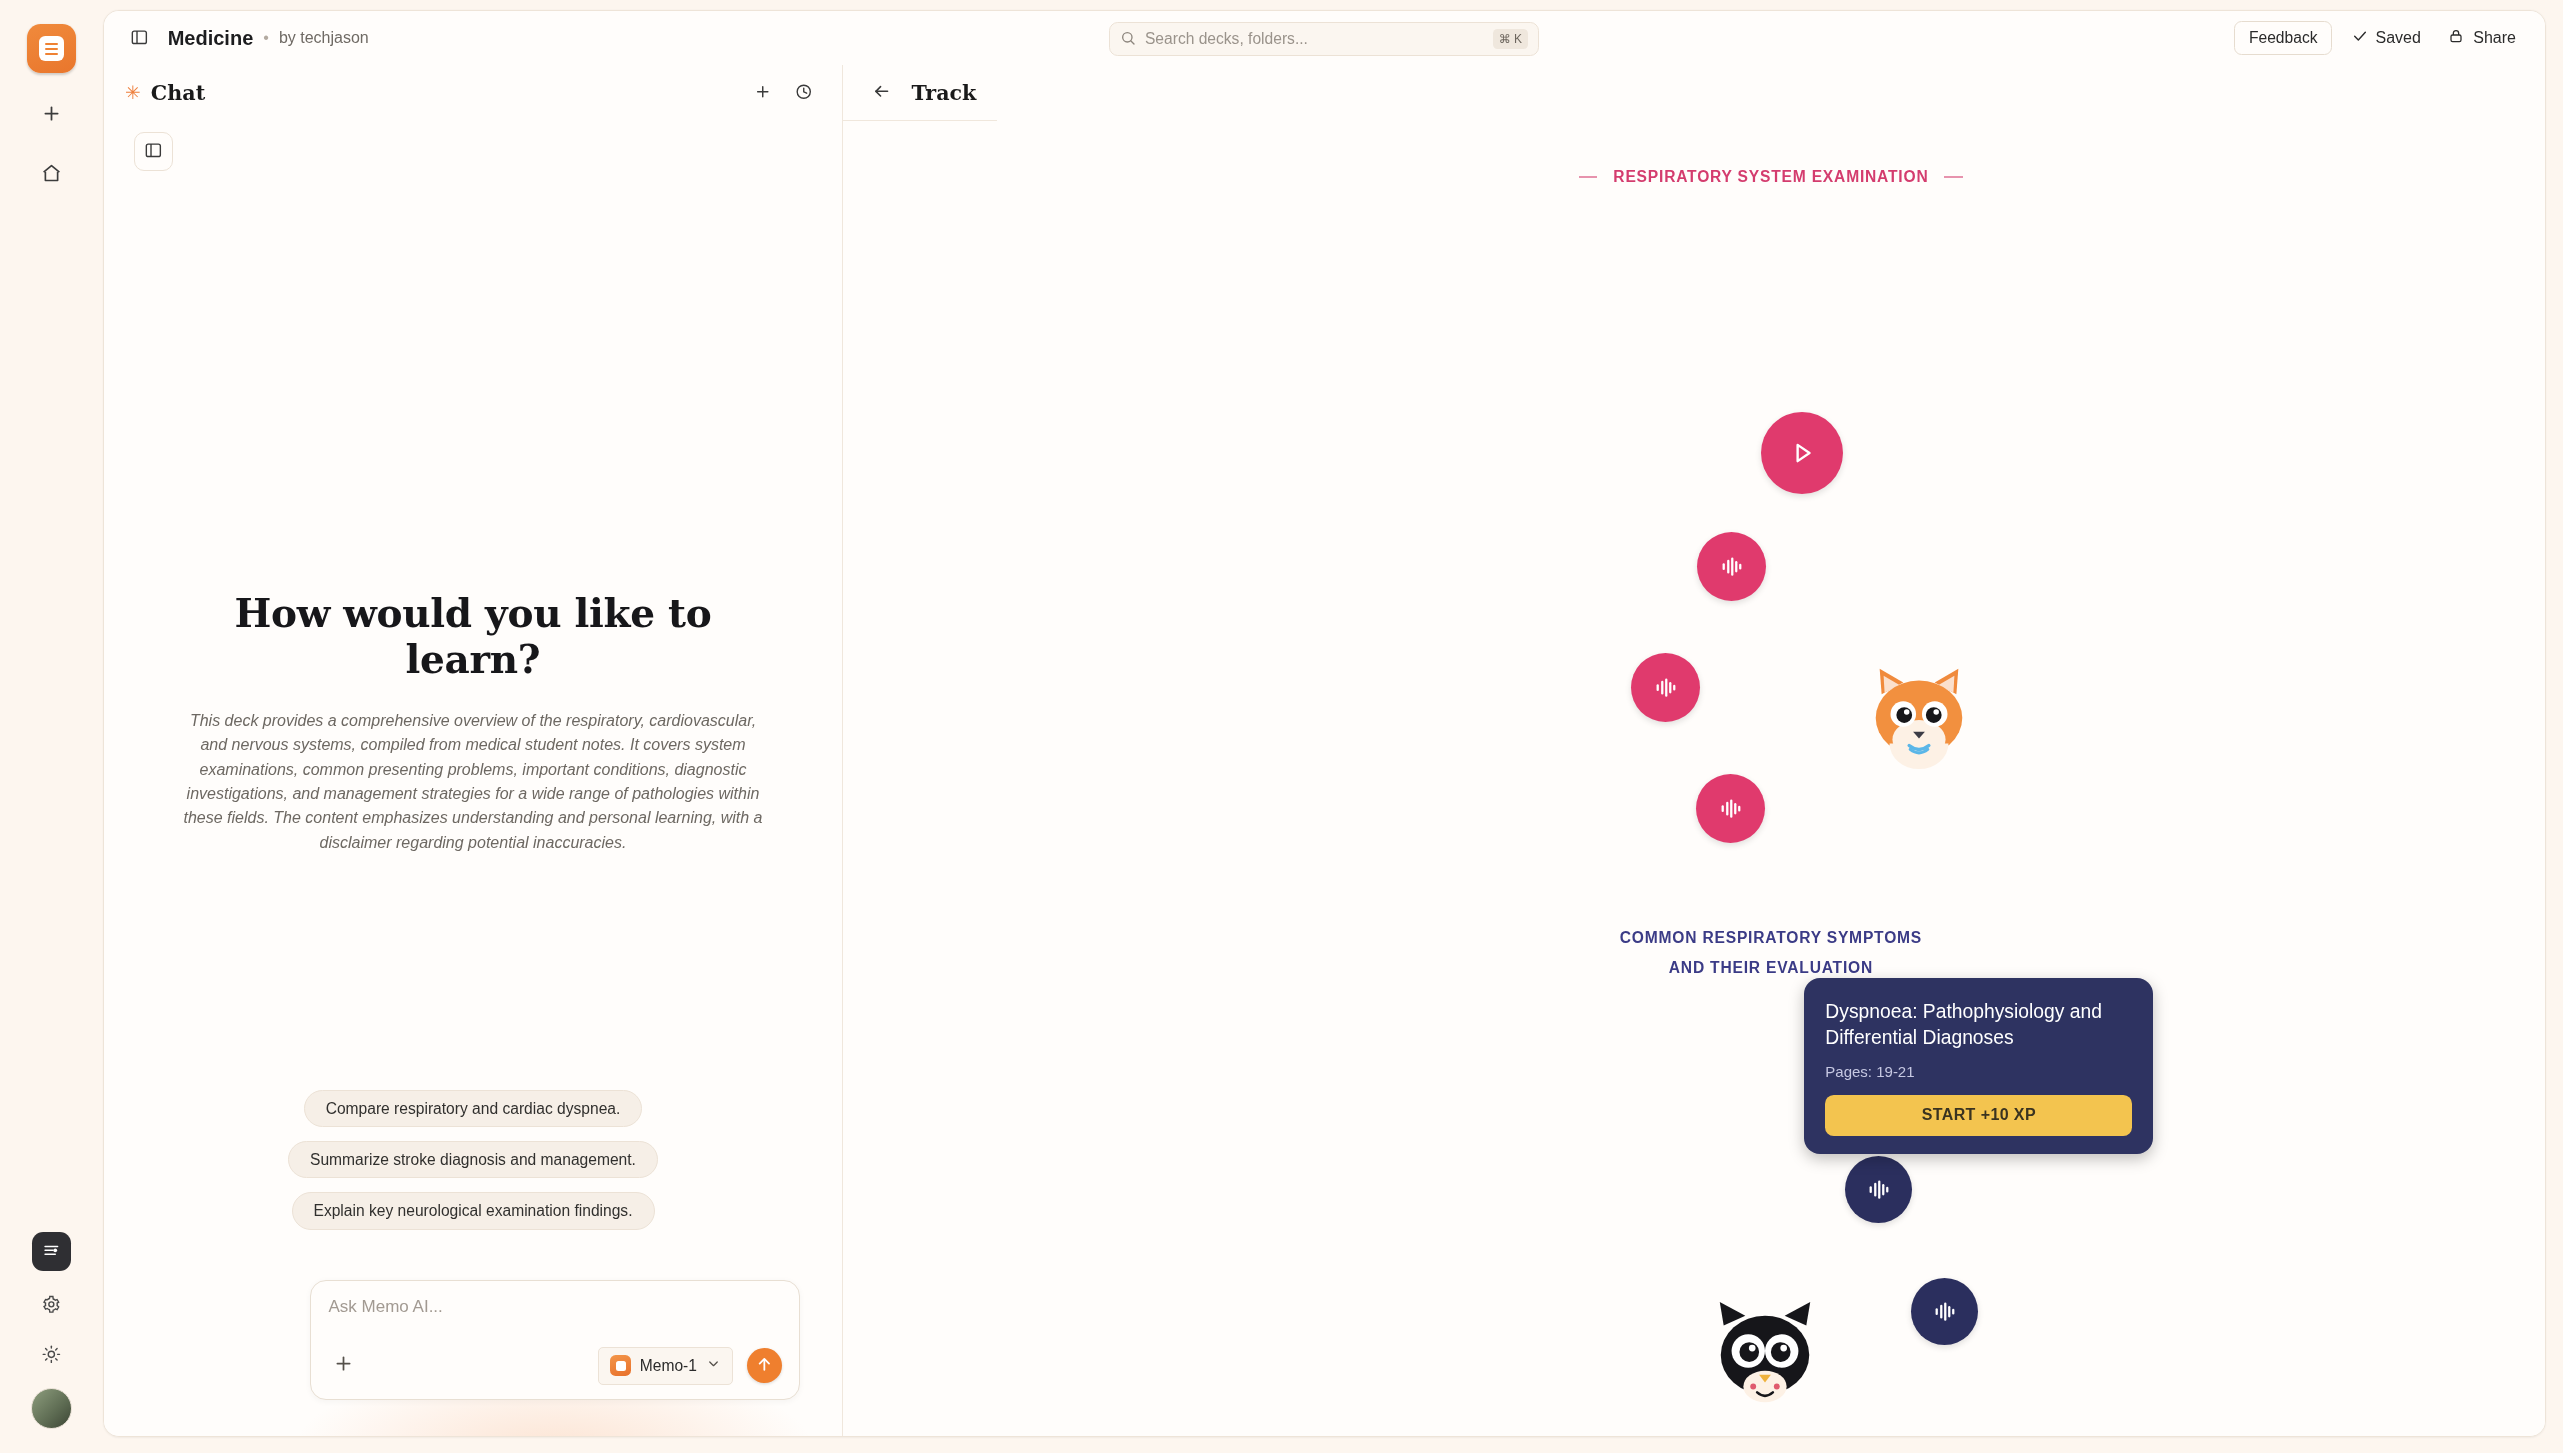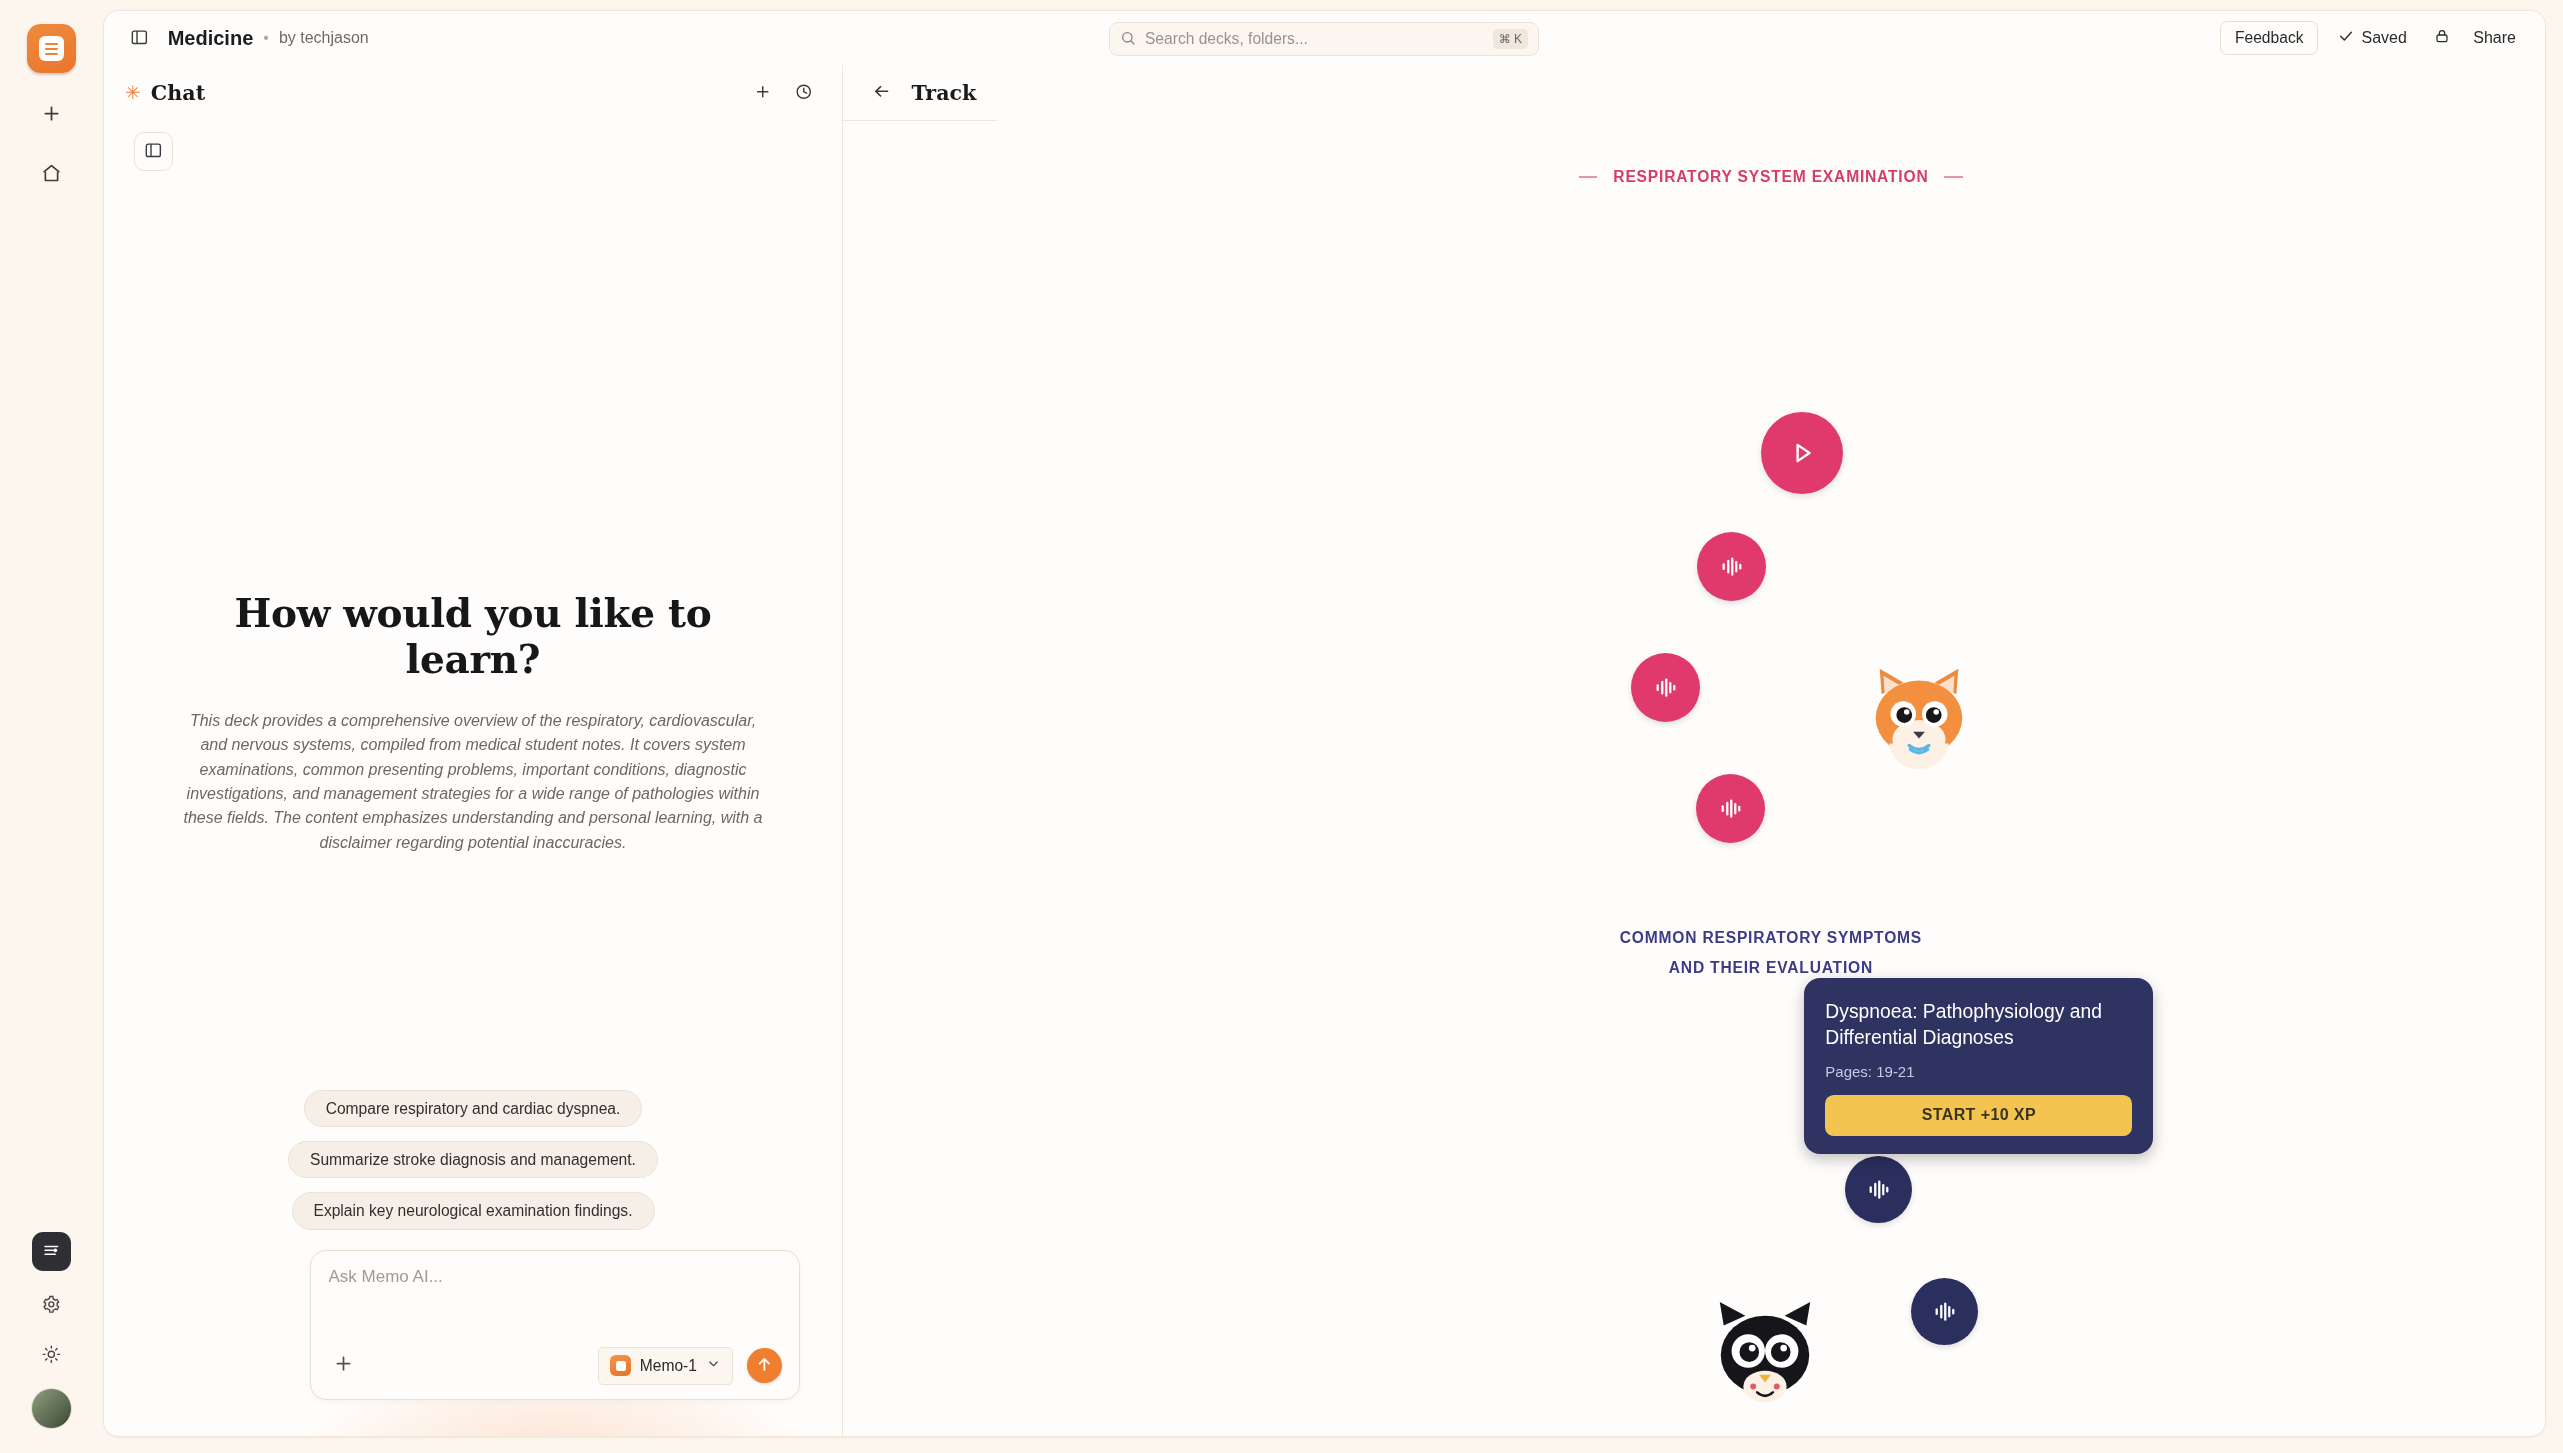--- a/index.html
+++ b/index.html
@@ -150,21 +150,21 @@
   .feedback-btn {
     border: 0.6px solid #e6dccf;
     border-radius: 7.5px;
     background: #fffdfb;
     padding: 6.9px 13.7px;
     font-size: 15.6px;
     color: #2b2b2b;
     cursor: pointer;
   }
   .saved-ind { display: flex; align-items: center; gap: 7.5px; font-size: 16px; color: #2b2b2b; padding: 5px 6.2px; }
-  .share-btn { display: flex; align-items: center; gap: 23px; font-size: 16px; color: #2b2b2b; padding: 5px 7.5px; border-radius: 6.2px; cursor: pointer; }
+  .share-btn { display: flex; align-items: center; gap: 9px; font-size: 16px; color: #2b2b2b; padding: 5px 7.5px; border-radius: 6.2px; cursor: pointer; }
 
   
   .body {
     flex: 1 1 auto;
     display: flex;
     min-height: 0;
   }
 
   
   .chat-panel {
@@ -237,21 +237,21 @@
     font-size: 15.6px;
     color: #31302e;
     cursor: pointer;
     white-space: nowrap;
   }
 
   .composer {
     position: absolute;
     left: 206px; right: 42px;
     bottom: 36px;
-    height: 150px;
+    height: 120px;
     background: #fffdfb;
     border: 0.6px solid #e8dfd3;
     border-radius: 16px;
     box-shadow: 0 1.9px 6.2px rgba(0,0,0,.04);
     display: flex;
     flex-direction: column;
     padding: 16px 17.5px 13.7px 17.5px;
   }
   .composer .ph { font-size: 17px; color: #a29a92; }
   .composer-row { margin-top: auto; display: flex; align-items: center; }

